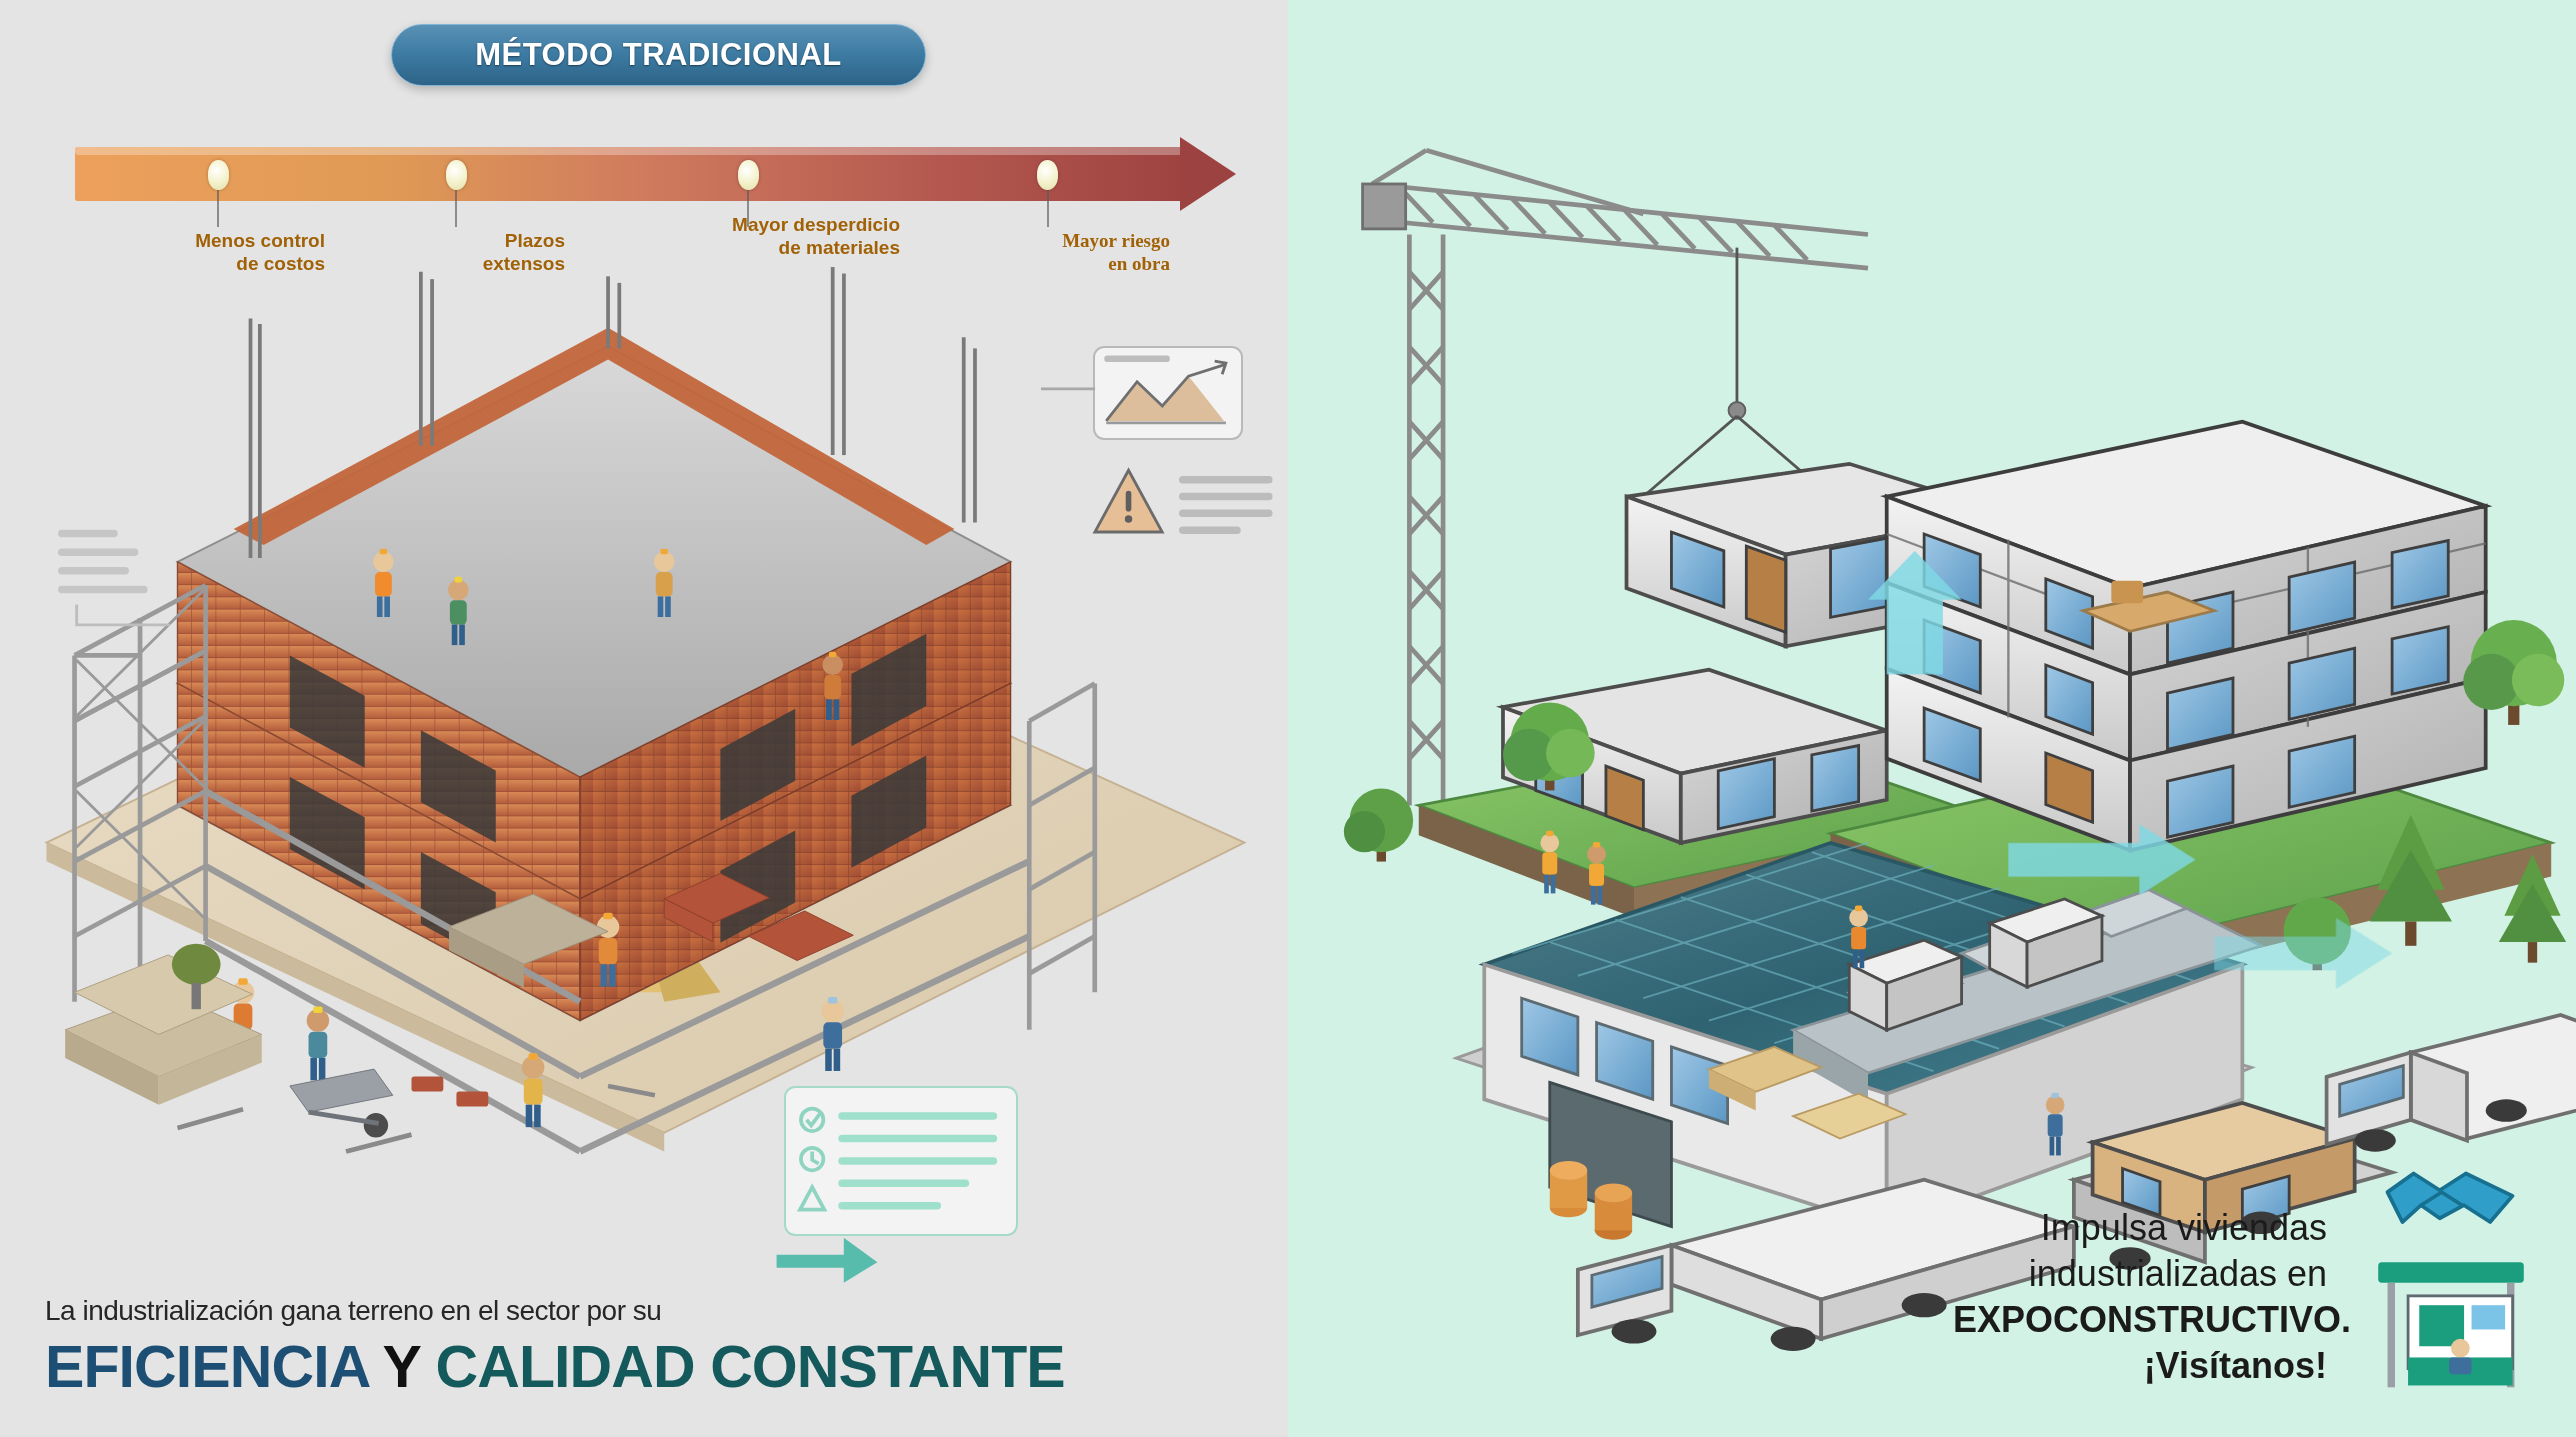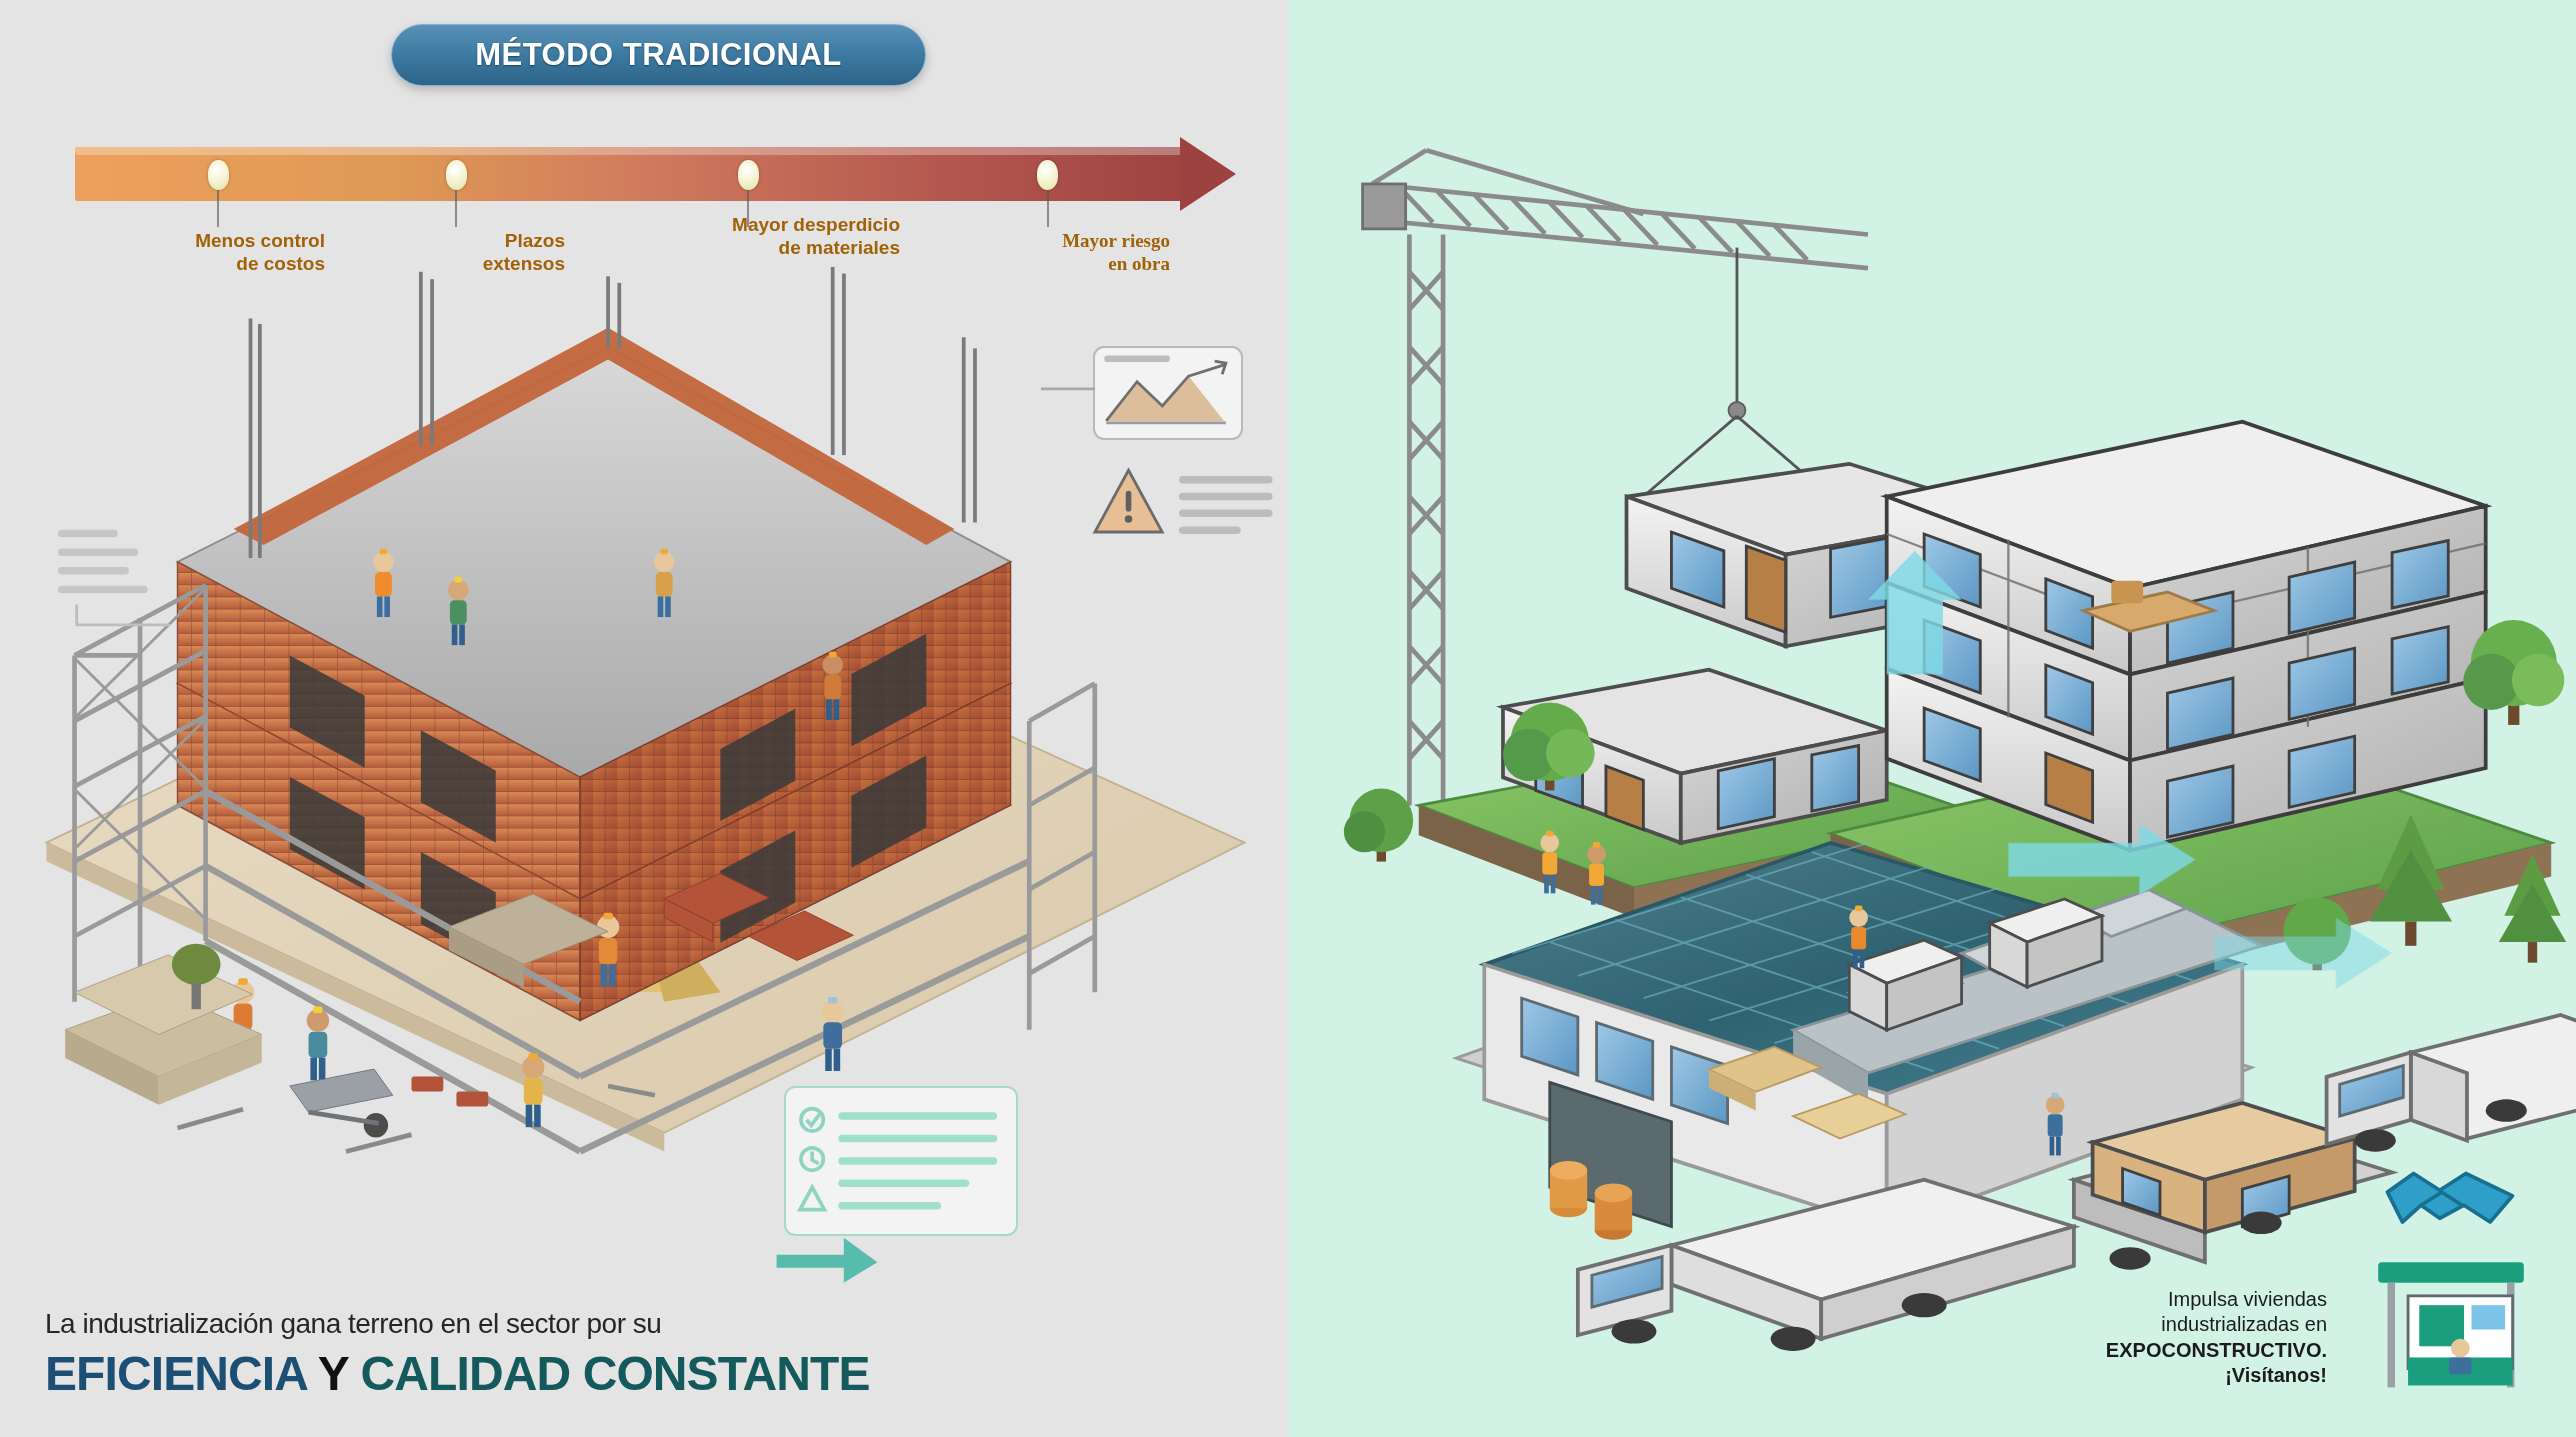--- a/index.html
+++ b/index.html
@@ -65,30 +65,30 @@
   
   .scene{ position:absolute; }
   svg{ display:block; overflow:visible; }
 
   
   #headline{ position:absolute; left:45px; bottom:37px; width:1217px; }
   #headline .l1{
     font-size:28px; color:#262626; letter-spacing:-0.5px; white-space:nowrap;
   }
   #headline .l2{
-    font-size:48px; font-weight:bold; letter-spacing:-0.9px; margin-top:5.6px;
+    font-size:59px; font-weight:bold; letter-spacing:-0.9px; margin-top:5.6px;
     white-space:nowrap; color:#111;
   }
   #headline .l2 .teal{ color:#14595c; }
   #headline .l2 .blue{ color:#1d4f74; }
 
   
   #cta{
     position:absolute; right:249px; bottom:49px; width:374px;
-    text-align:right; font-size:20px; line-height:1.28; color:#1b1b1b;
+    text-align:right; font-size:36px; line-height:1.28; color:#1b1b1b;
   }
   #cta .strong{ font-weight:bold; }
 
   
   .card{
     position:absolute; border:2.8px solid #b9b9b9; border-radius:11.2px;
     background:rgba(255,255,255,.55);
   }
 
   

